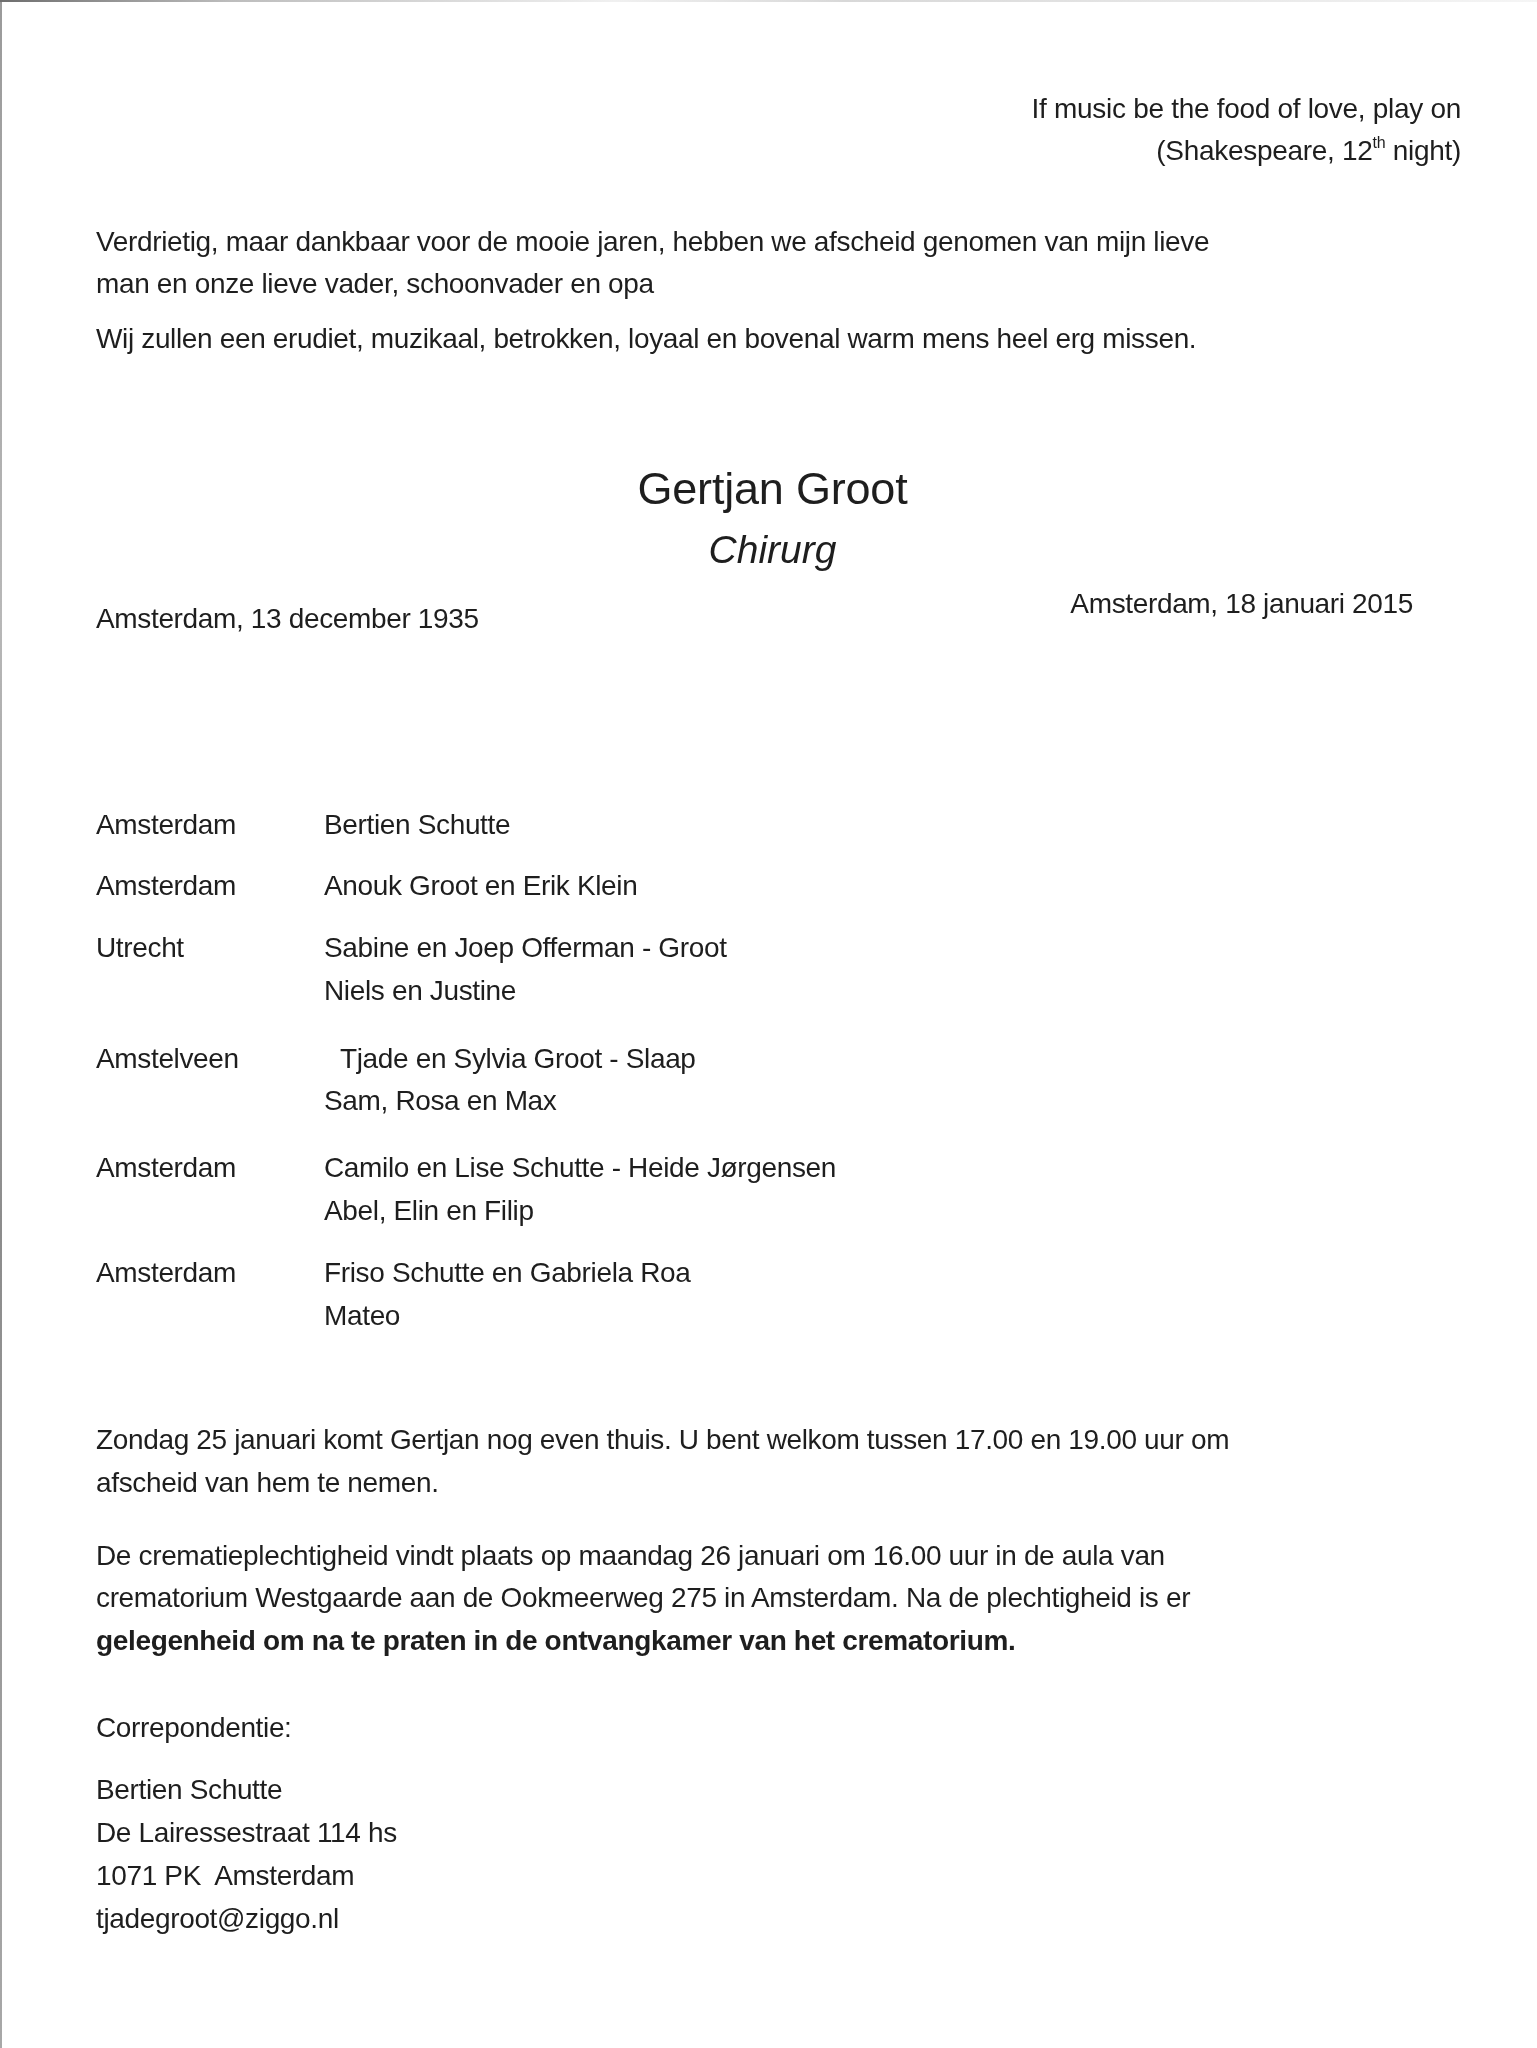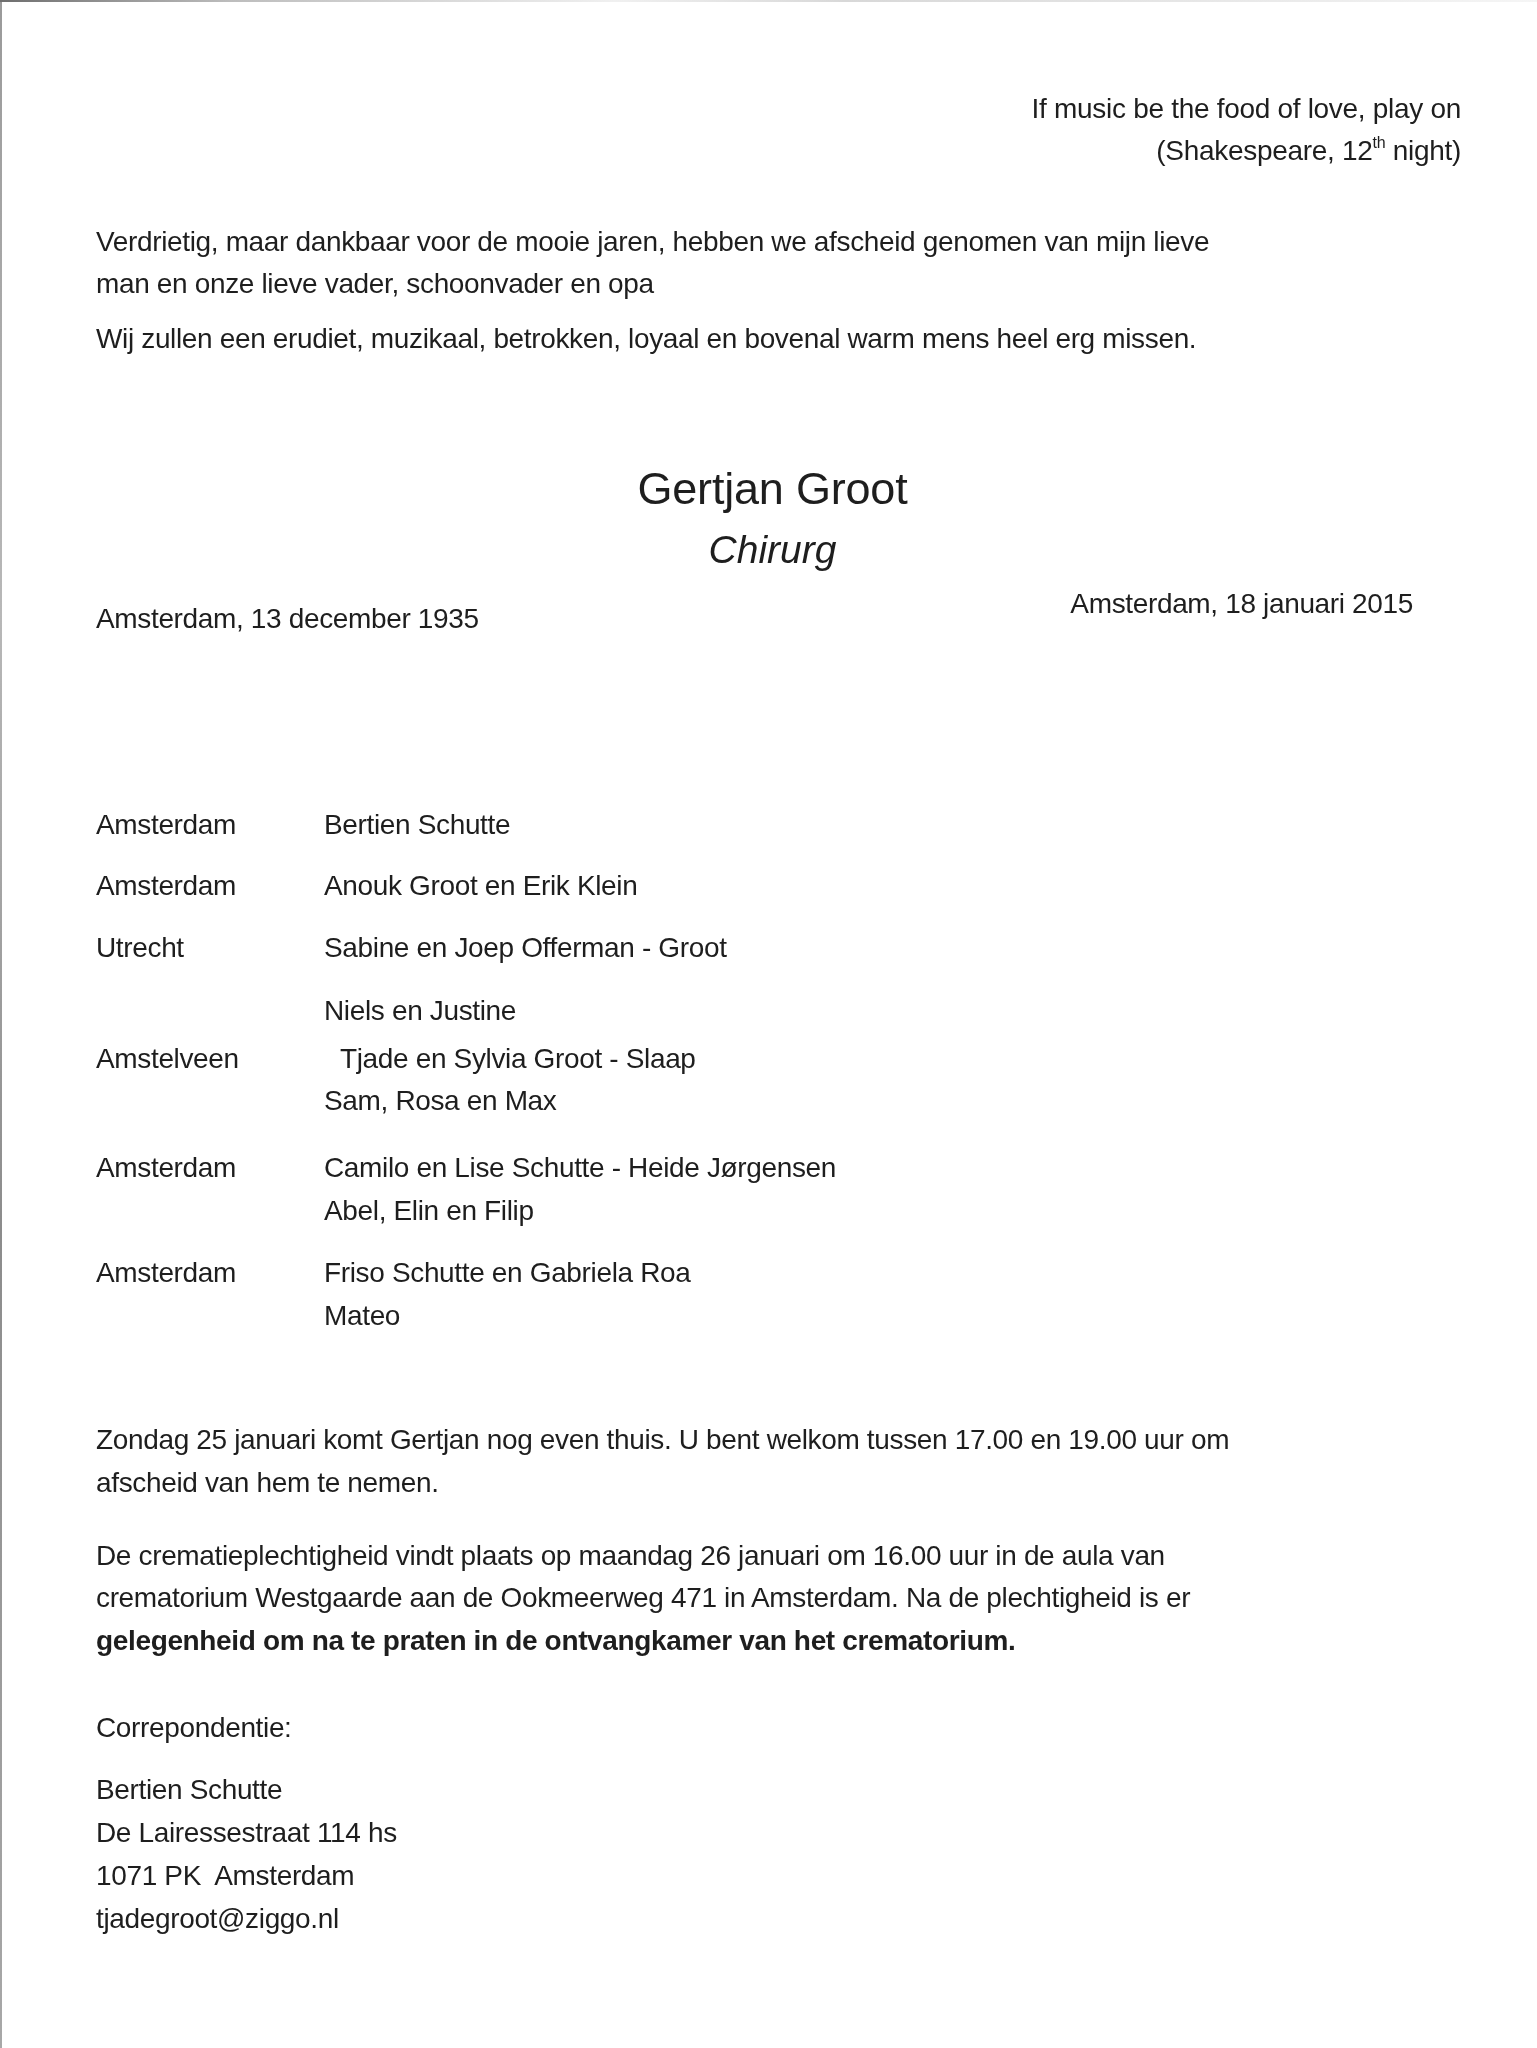--- a/index.html
+++ b/index.html
@@ -102,21 +102,21 @@
     <div class="t family-place" style="top:811px;">Amsterdam</div>
     <div class="t family-name" style="top:811px;">Bertien Schutte</div>
   </div>
   <div>
     <div class="t family-place" style="top:872px;">Amsterdam</div>
     <div class="t family-name" style="top:872px;">Anouk Groot en Erik Klein</div>
   </div>
   <div>
     <div class="t family-place" style="top:934px;">Utrecht</div>
     <div class="t family-name" style="top:934px;">Sabine en Joep Offerman - Groot</div>
-    <div class="t family-name" style="top:997px;text-align:right;">Niels en Justine</div>
+    <div class="t family-name" style="top:977px;text-align:right;">Niels en Justine</div>
   </div>
   <div>
     <div class="t family-place" style="top:1045px;">Amstelveen</div>
     <div class="t family-name" style="top:1045px;margin-left:16px;">Tjade en Sylvia Groot - Slaap</div>
     <div class="t family-name" style="top:1087px;">Sam, Rosa en Max</div>
   </div>
   <div>
     <div class="t family-place" style="top:1154px;">Amsterdam</div>
     <div class="t family-name" style="top:1154px;">Camilo en Lise Schutte - Heide Jørgensen</div>
     <div class="t family-name" style="top:1197px;">Abel, Elin en Filip</div>
@@ -128,21 +128,21 @@
   </div>
 </div>
 
 <div>
   <div class="t" style="left:96px; top:1426px;">Zondag 25 januari komt Gertjan nog even thuis. U bent welkom tussen 17.00 en 19.00 uur om</div>
   <div class="t" style="left:96px; top:1469px;">afscheid van hem te nemen.</div>
 </div>
 
 <div>
   <div class="t" style="left:96px; top:1542px;">De crematieplechtigheid vindt plaats op maandag 26 januari om 16.00 uur in de aula van</div>
-  <div class="t" style="left:96px; top:1584px;">crematorium Westgaarde aan de Ookmeerweg 471 in Amsterdam. Na de plechtigheid is er</div>
+  <div class="t" style="left:96px; top:1584px;">crematorium Westgaarde aan de Ookmeerweg 275 in Amsterdam. Na de plechtigheid is er</div>
   <div class="t" style="left:96px; top:1627px;font-weight:bold;">gelegenheid om na te praten in de ontvangkamer van het crematorium.</div>
 </div>
 
 <div>
   <div class="t" style="left:96px; top:1714px;">Correpondentie:</div>
   <div class="t" style="left:96px; top:1776px;">Bertien Schutte</div>
   <div class="t" style="left:96px; top:1819px;">De Lairessestraat 114 hs</div>
   <div class="t" style="left:96px; top:1862px; white-space:pre;">1071 PK  Amsterdam</div>
   <div class="t" style="left:96px; top:1905px;">tjadegroot@ziggo.nl</div>
 </div>

